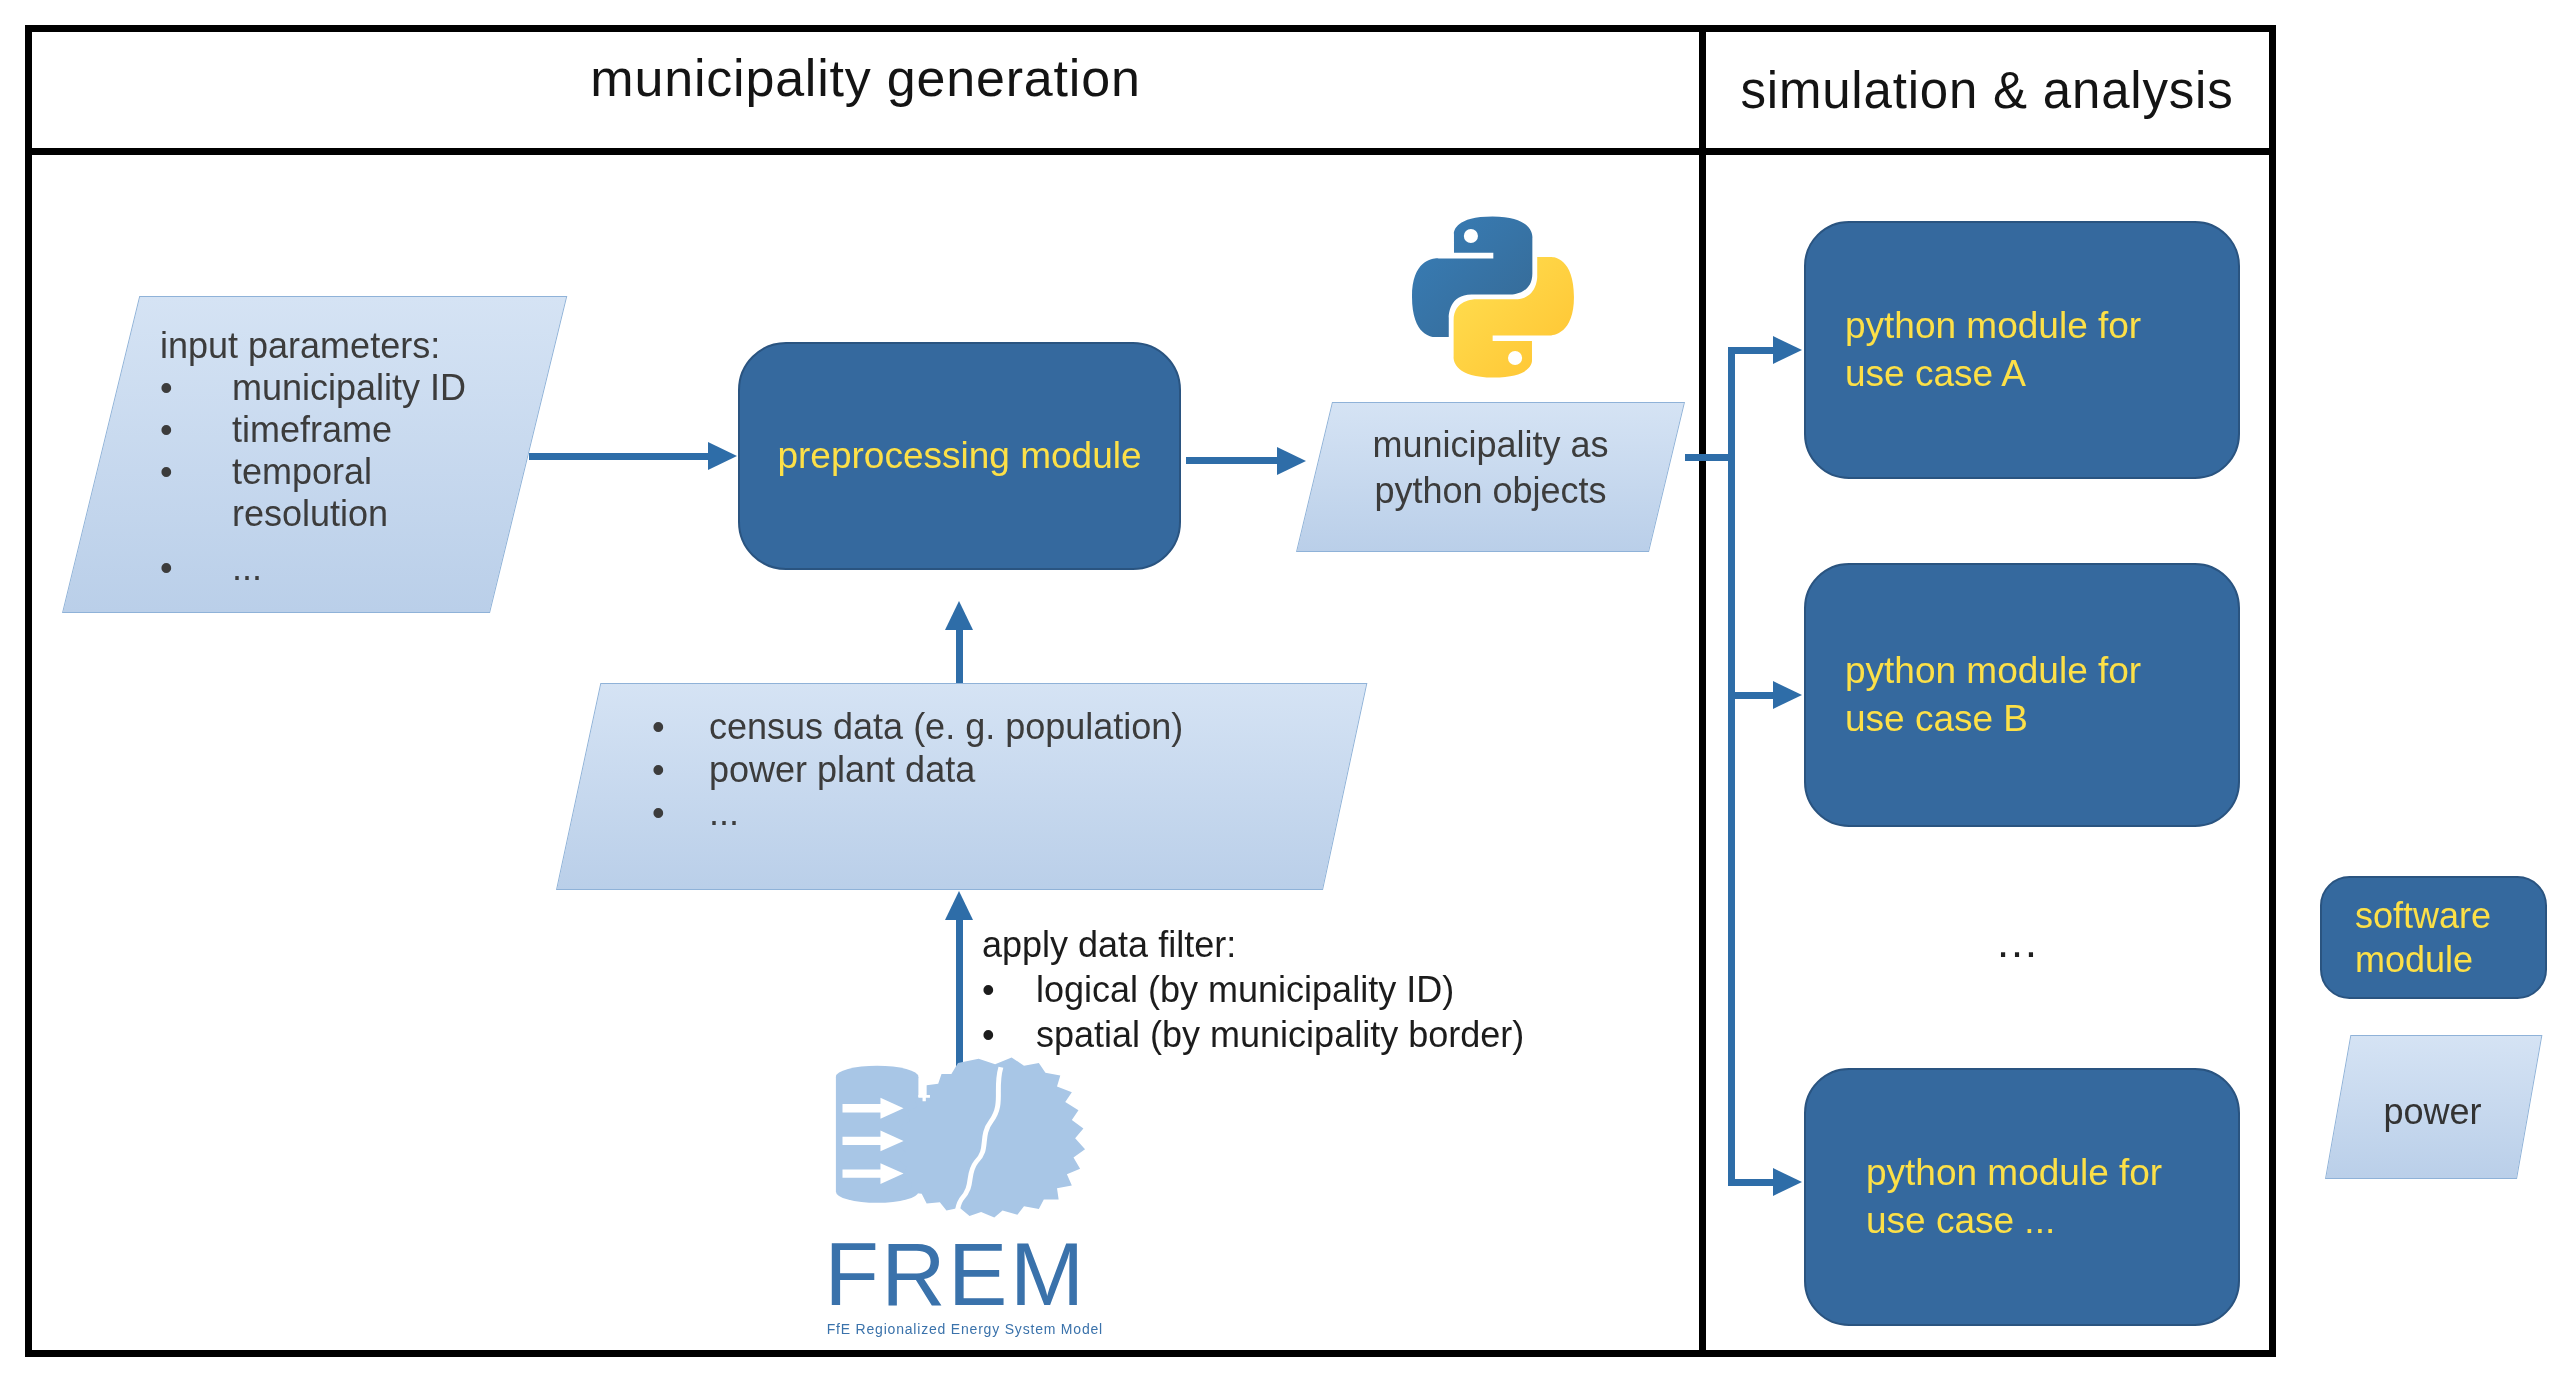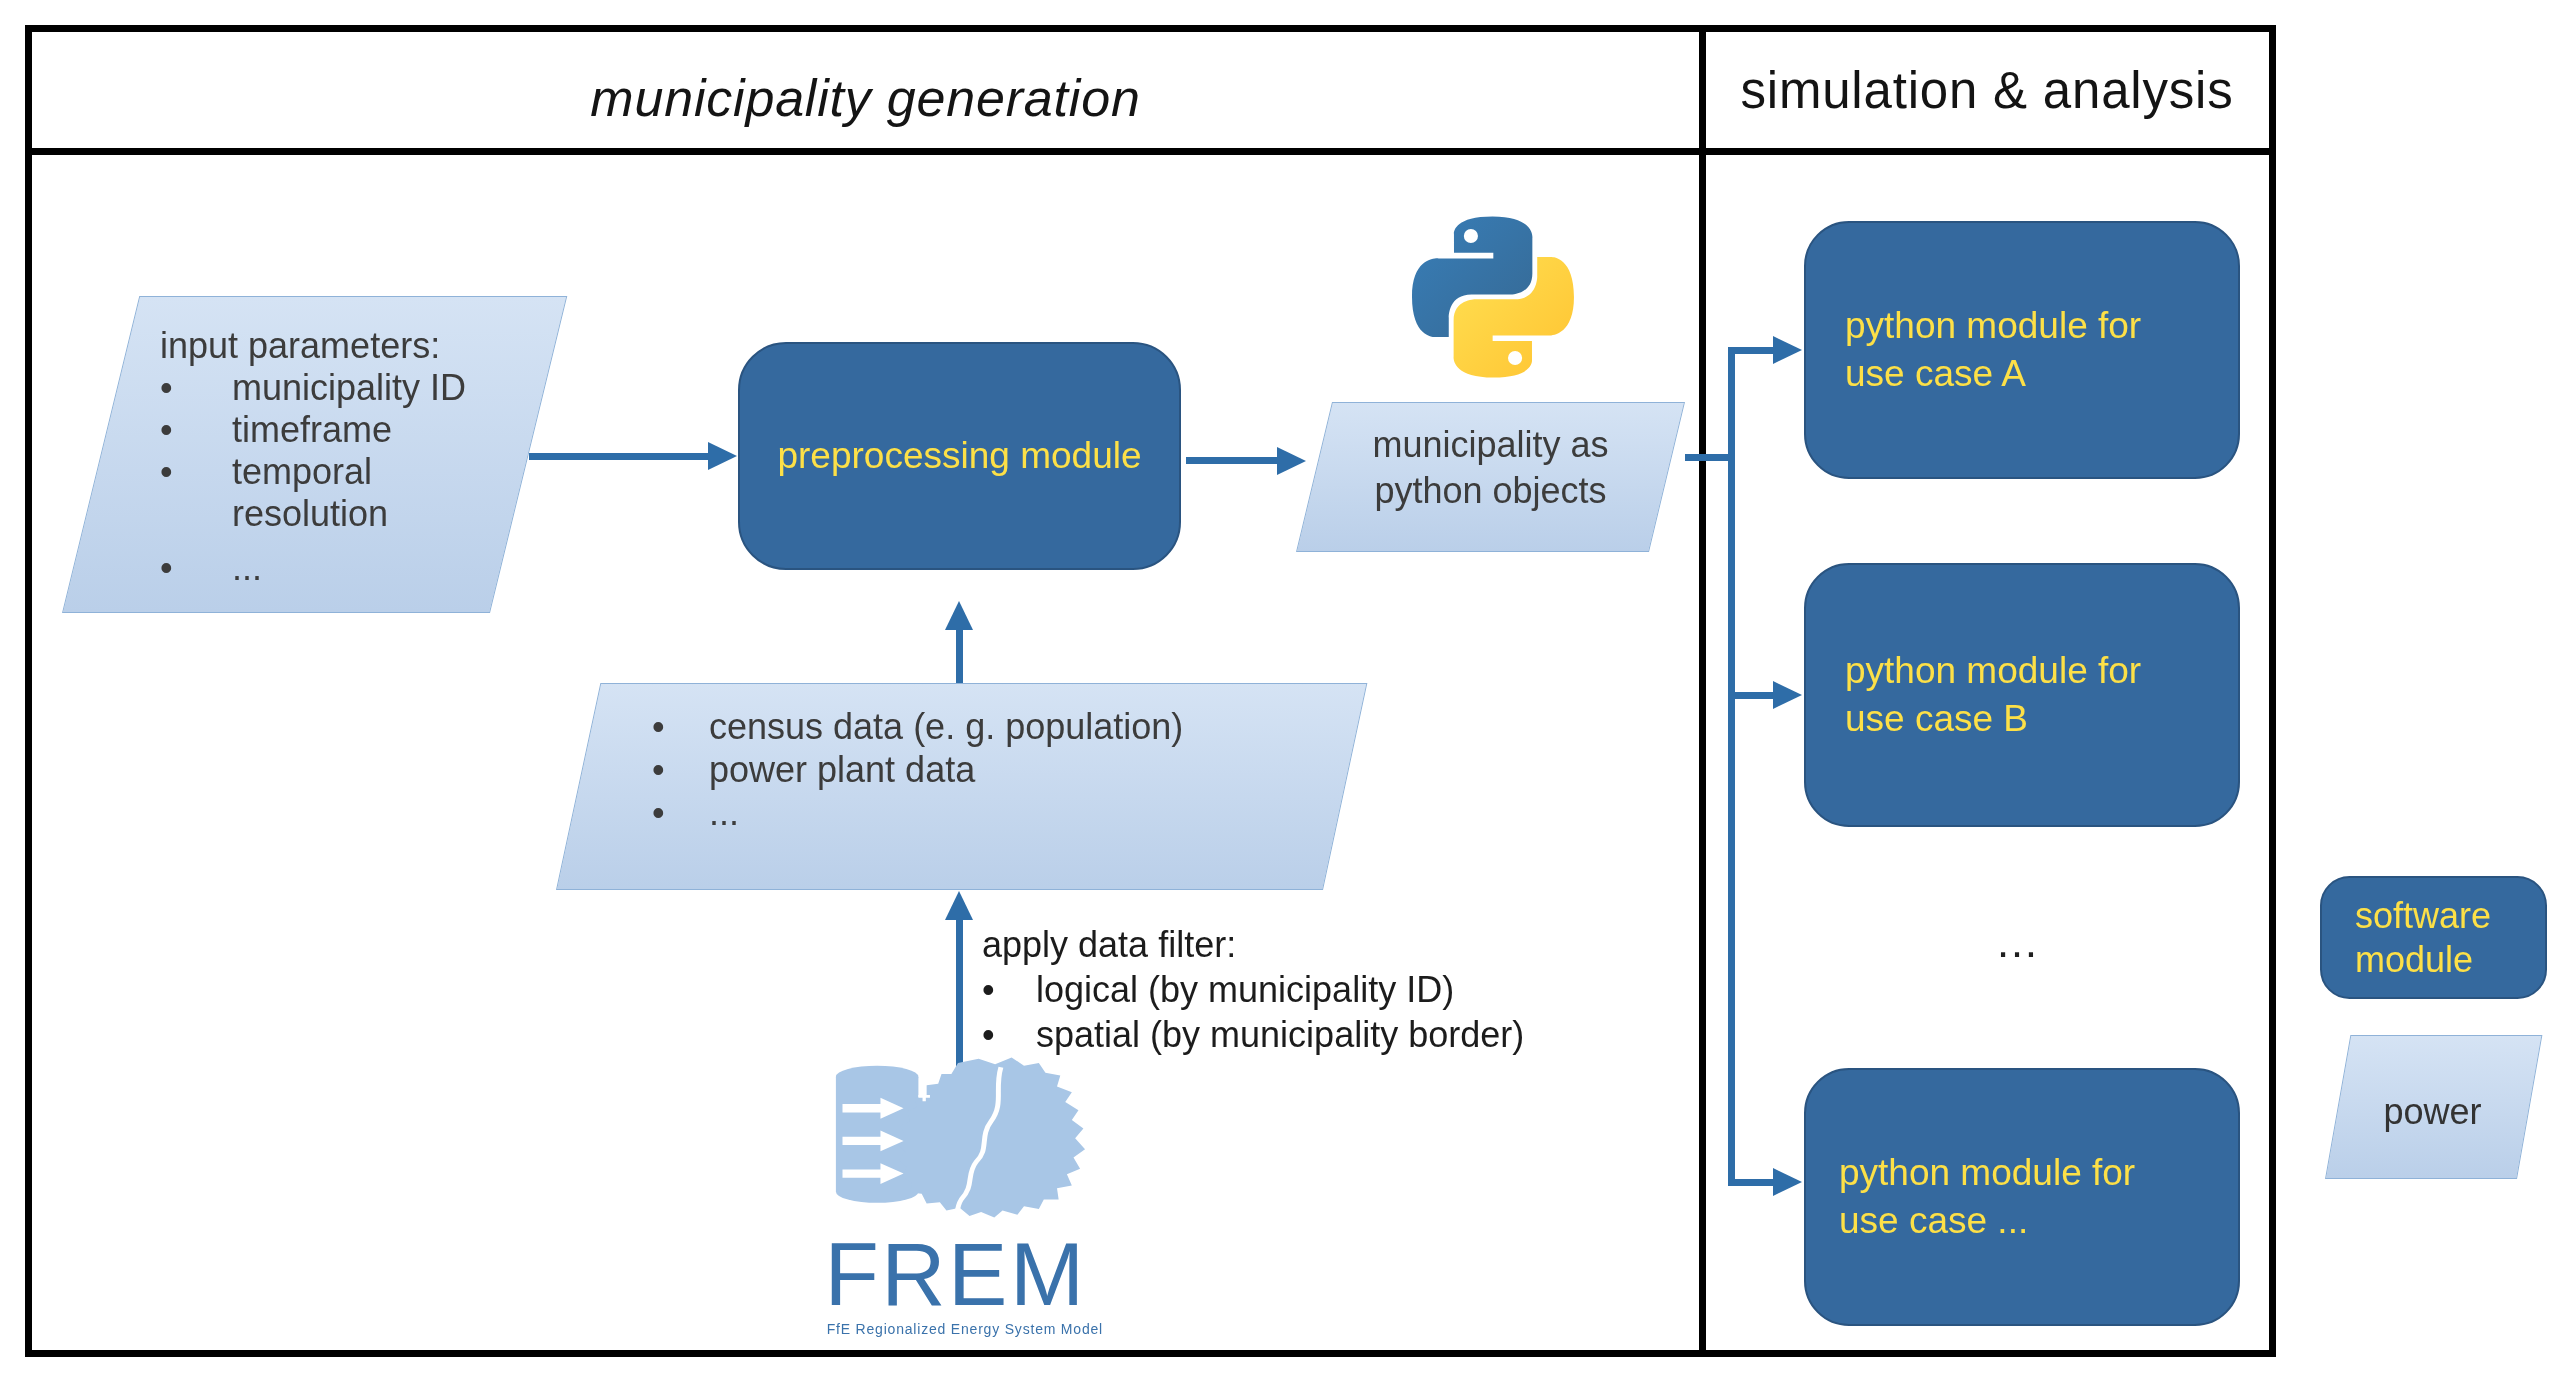--- a/index.html
+++ b/index.html
@@ -36,21 +36,21 @@
 </style>
 </head>
 <body>
 
 <div class="canvas">
 
   <div class="abs frame"></div>
   <div class="abs hsep"></div>
   <div class="abs vdiv"></div>
 
-  <div class="abs htitle" style="left:32px;top:40px;width:1667px;height:116px;font-style:italic;">municipality generation</div>
+  <div class="abs htitle" style="left:32px;top:20px;width:1667px;height:116px;">municipality generation</div>
   <div class="abs htitle" style="left:1706px;top:32px;width:562px;height:116px;font-size:51px;">simulation &amp; analysis</div>
 
   <div class="abs para" style="left:62px;top:296px;width:428px;height:317px;transform-origin:0 100%;transform:skewX(-13.7deg);"></div>
   <div class="abs" style="left:160px;top:325px;width:361px;">
     <div class="shape-label" style="line-height:42px;">input parameters:</div>
     <div class="li shape-label" style="line-height:42px;">
       <span class="b" style="width:72px;">•</span>
       <span style="width:279px;">municipality ID</span>
       </div>
     <div class="li shape-label" style="line-height:42px;">
@@ -155,21 +155,21 @@
   <div class="abs hline" style="left:1728px;top:1179px;width:48px;"></div>
   <div class="abs arr-r" style="left:1773px;top:1168px;"></div>
 
   <div class="abs module" style="left:1804px;top:221px;width:436px;height:258px;border-radius:45px;padding-left:39px;">
     <div class="mtxt" style="width:344px;">python module for use case A</div>
   </div>
   <div class="abs module" style="left:1804px;top:563px;width:436px;height:264px;border-radius:45px;padding-left:39px;">
     <div class="mtxt" style="width:344px;">python module for use case B</div>
   </div>
   <div class="abs ellipsis" style="left:1945px;top:917px;width:148px;">…</div>
-  <div class="abs module" style="left:1804px;top:1068px;width:436px;height:258px;border-radius:45px;padding-left:33px;">
+  <div class="abs module" style="left:1804px;top:1068px;width:436px;height:258px;border-radius:45px;padding-left:60px;">
     <div class="mtxt" style="width:344px;">python module for use case ...</div>
   </div>
 
   <div class="abs module" style="left:2320px;top:876px;width:227px;height:123px;border-radius:29.5px;padding-left:33px;">
     <div class="mtxt" style="font-size:36px;line-height:44px;width:156px;">software module</div>
   </div>
   <div class="abs para" style="left:2325px;top:1035px;width:192px;height:144px;transform-origin:0 100%;transform:skewX(-10deg);"></div>
   <div class="abs shape-label" style="left:2325px;top:1090px;width:215px;text-align:center;color:#333;">power</div>
 
 </div>

